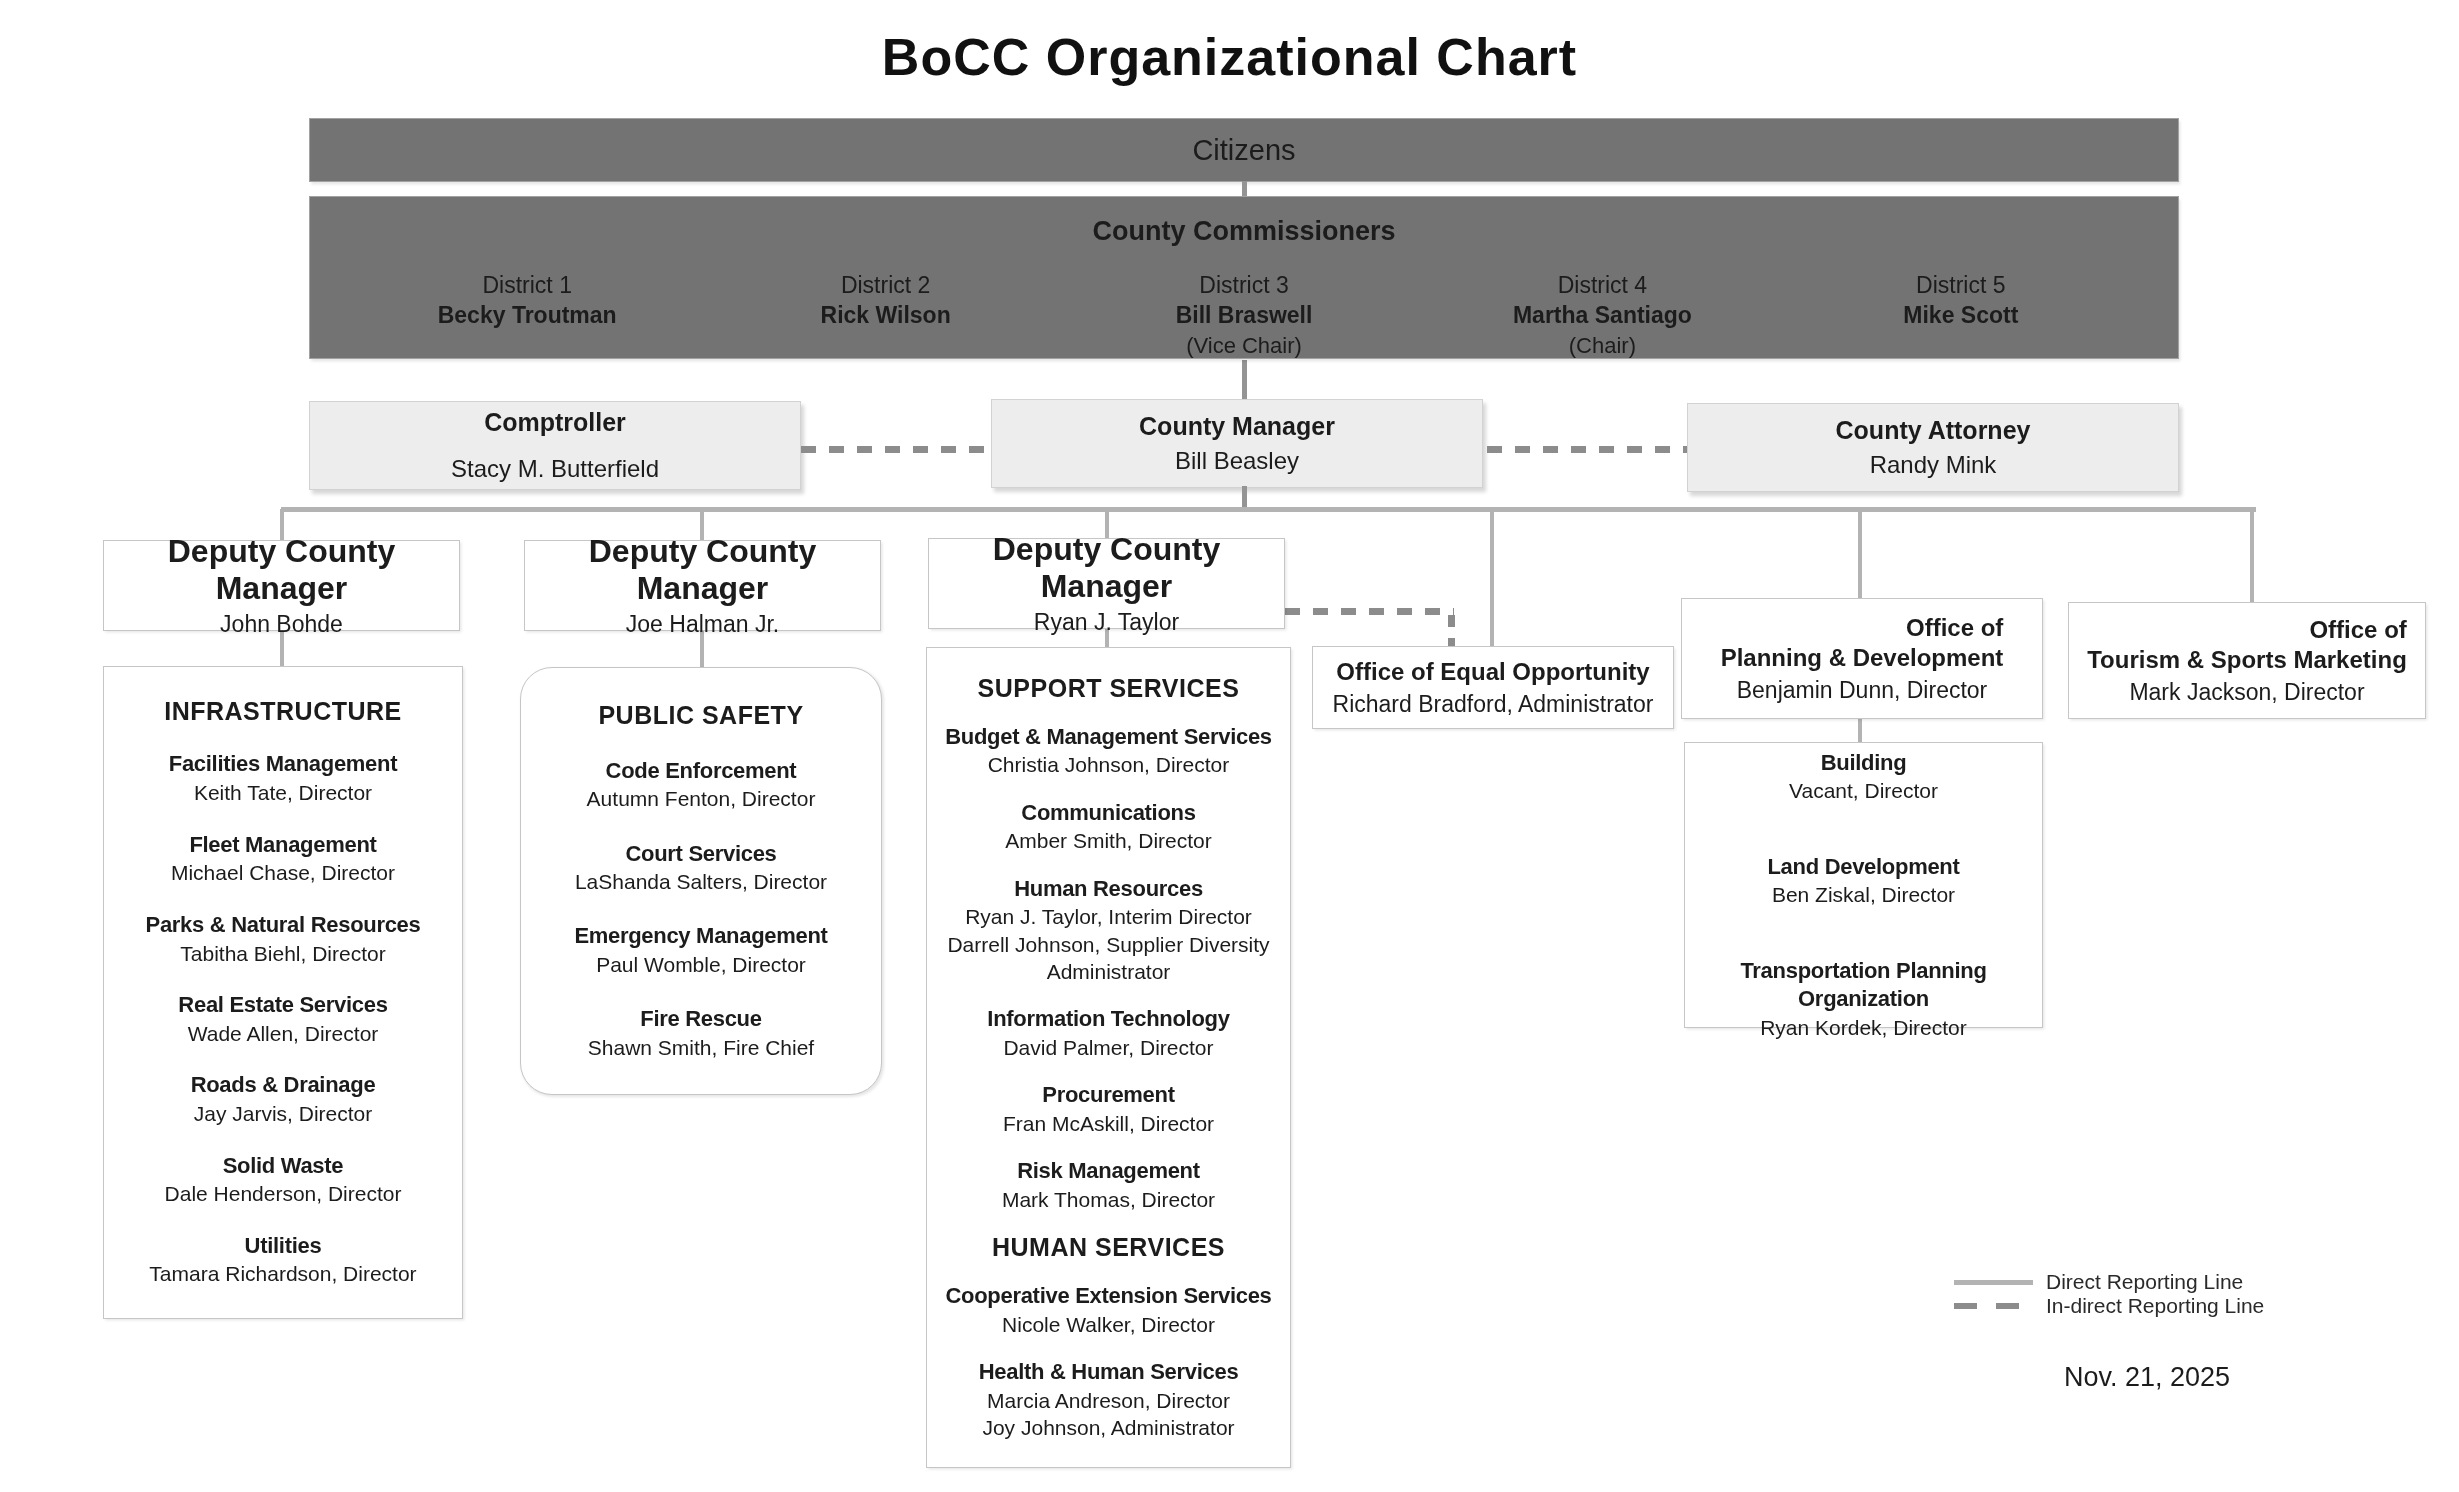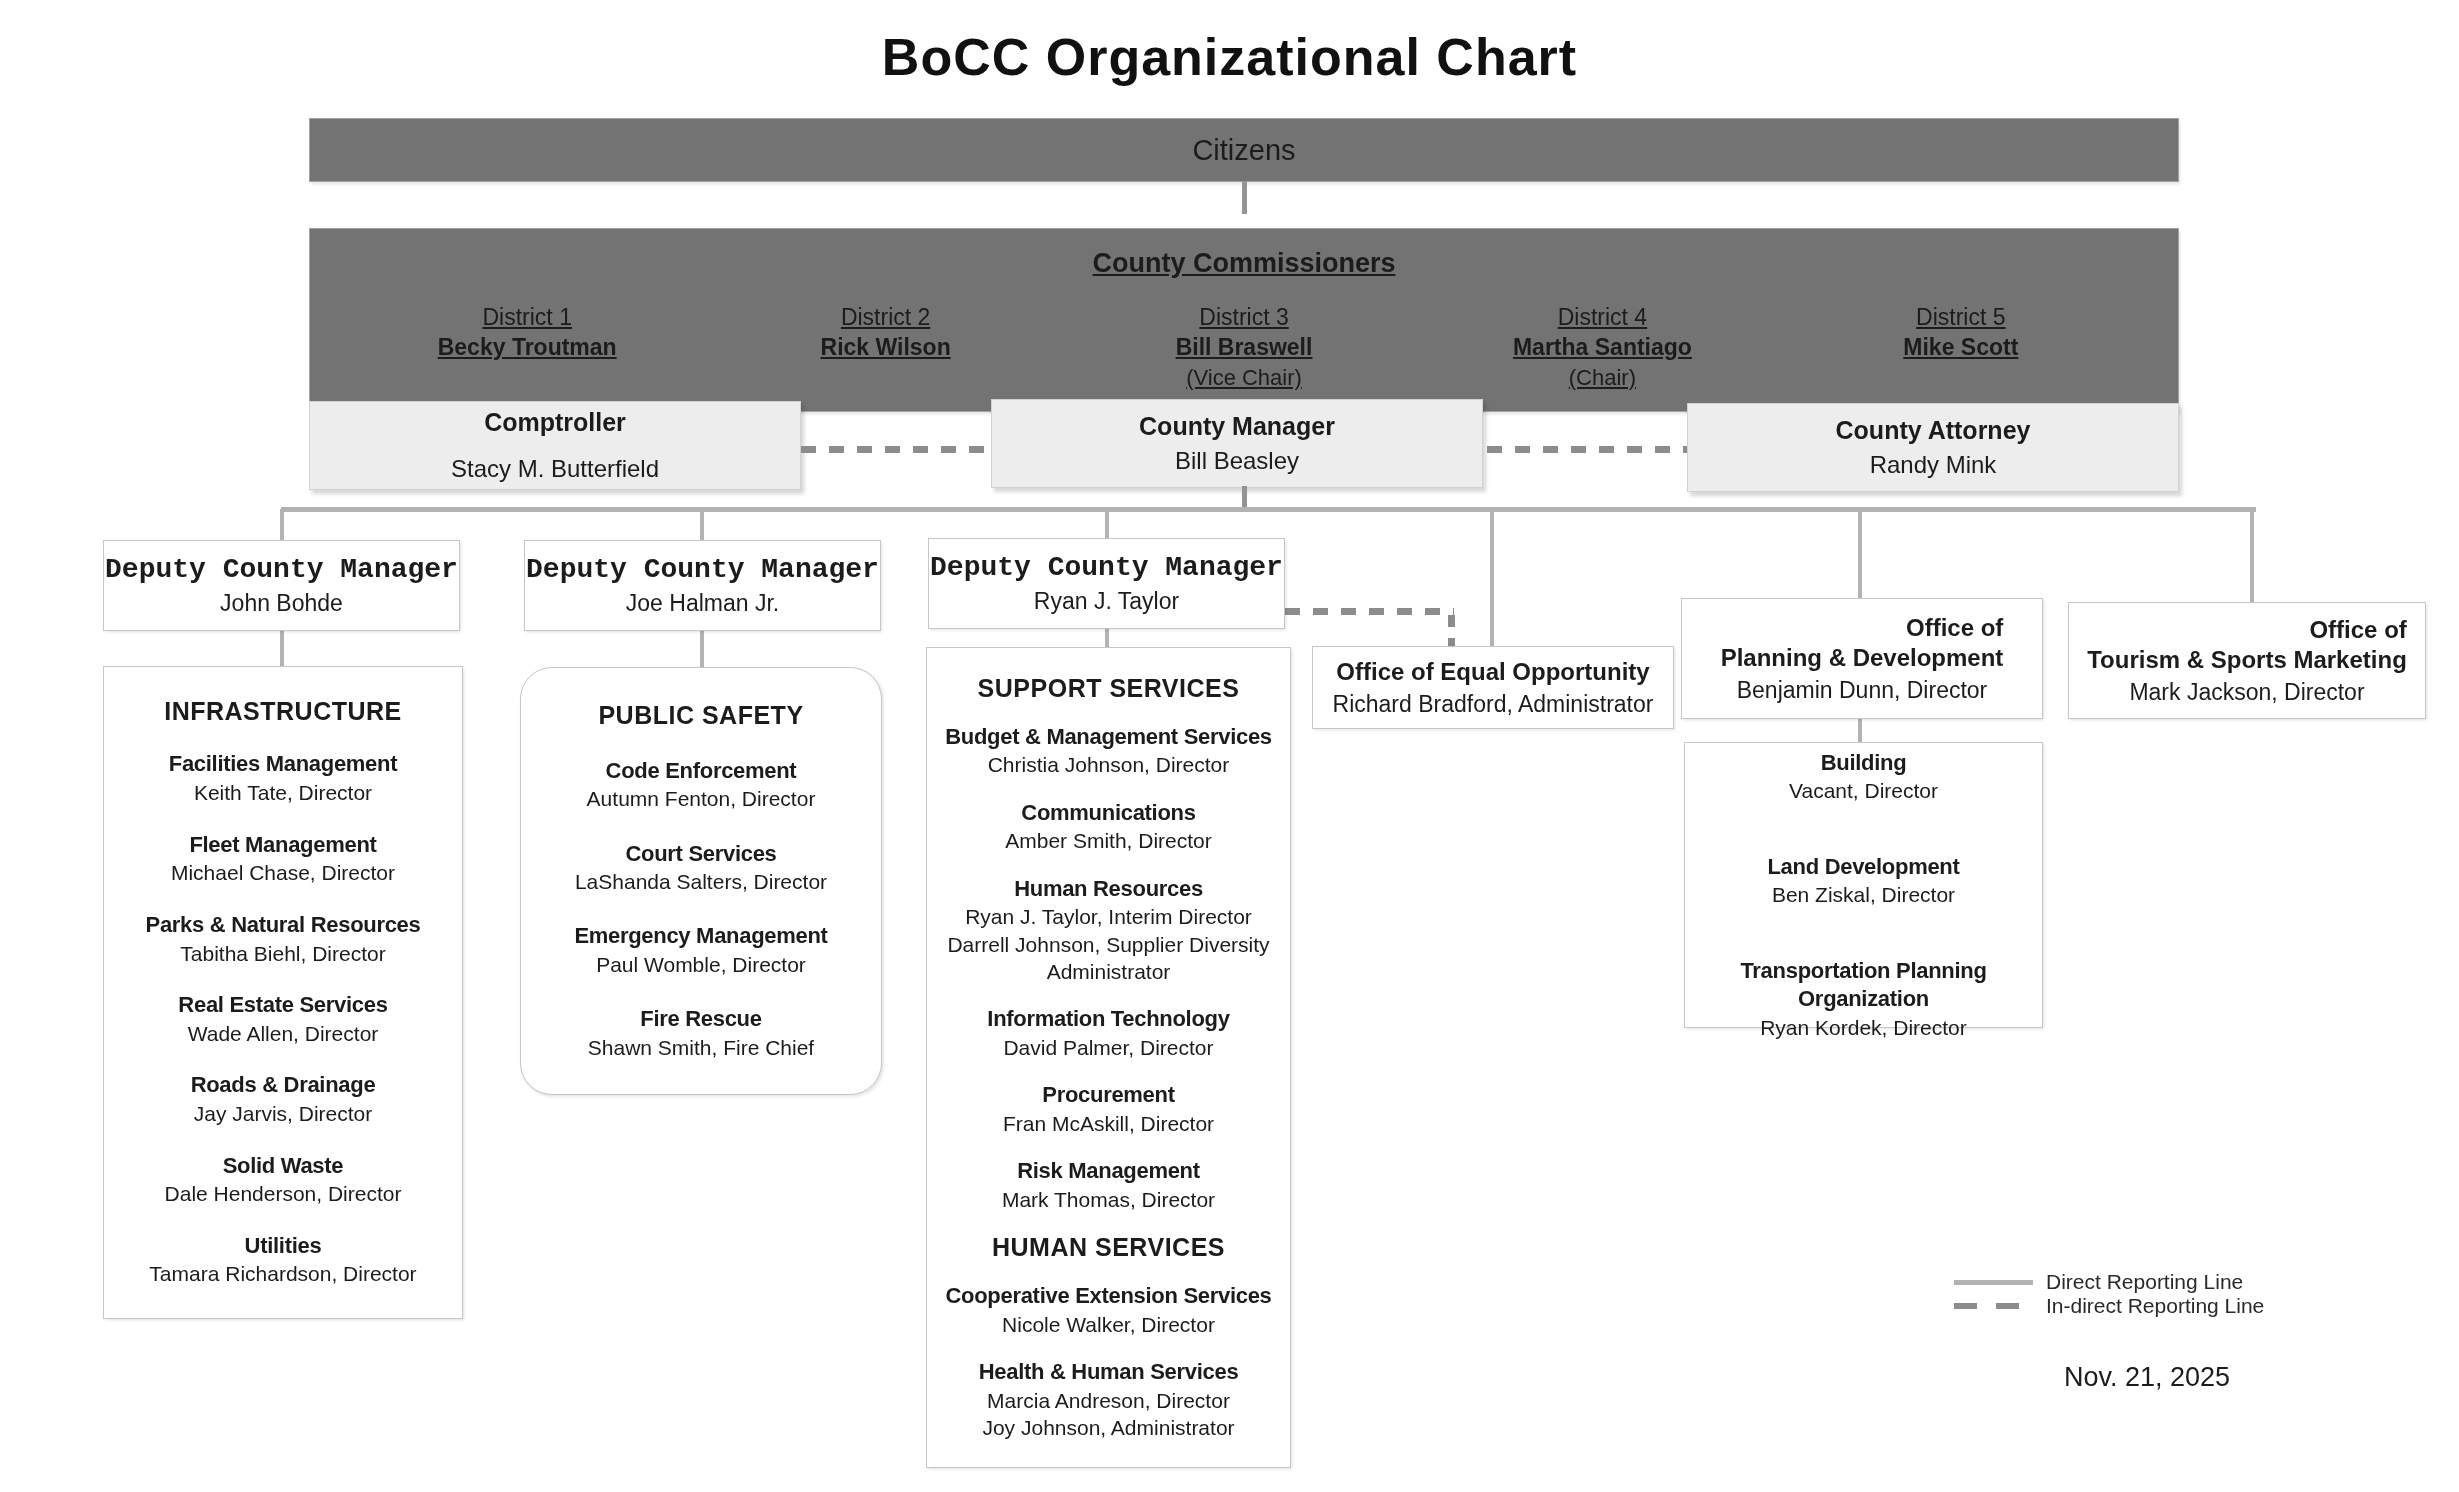--- a/index.html
+++ b/index.html
@@ -8,21 +8,21 @@
 
   
   .page-title{position:absolute;top:27px;left:0;width:100%;text-align:center;
               font-size:52px;font-weight:700;letter-spacing:1px;color:#111;}
 
   
   .bar{position:absolute;left:309px;width:1870px;background:#737373;
        border:1.9px solid #a2a2a2;box-sizing:border-box;box-shadow:1.9px 2.9px 2.9px rgba(0,0,0,0.10);}
   .citizens{top:118px;height:64px;display:flex;align-items:center;justify-content:center;
             font-size:29px;}
-  .commissioners{top:228px;height:184px;text-decoration:underline;}
+  .commissioners{top:196px;height:163px;}
   .comm-title{text-align:center;margin-top:19px;font-size:27px;font-weight:700;}
   .comm-row{display:flex;margin:23px 38px 0;}
   .comm-member{flex:1;text-align:center;font-size:23px;line-height:1.32;}
   .comm-name{font-weight:700;}
   .comm-role{font-size:22px;}
 
   
   .exec-box{position:absolute;width:492px;height:89px;background:#ededed;
             border:1px solid #d2d2d2;box-sizing:border-box;
             box-shadow:2.9px 3.8px 3.8px rgba(0,0,0,0.16);
@@ -31,21 +31,21 @@
   .exec-name{font-size:24px;}
   #exec-comptroller{left:309px;top:401px;gap:18px;}
   #exec-manager{left:991px;top:399px;}
   #exec-attorney{left:1687px;top:403px;}
 
   
   .white-box{position:absolute;background:#ffffff;border:1.9px solid #c6c6c6;
              box-sizing:border-box;box-shadow:1.9px 1.9px 2.9px rgba(0,0,0,0.10);}
   .dcm{width:357px;height:91px;display:flex;flex-direction:column;
        align-items:center;justify-content:center;gap:4.8px;text-align:center;}
-  .dcm-title{font-size:28px;font-weight:700;font-family:Liberation Mono, monospace;}
+  .dcm-title{font-size:32px;font-weight:700;}
   .dcm-name{font-size:23px;}
   #dcm-1{left:103px;top:540px;}
   #dcm-2{left:524px;top:540px;}
   #dcm-3{left:928px;top:538px;}
 
   .office{display:flex;flex-direction:column;align-items:center;justify-content:center;
           gap:3.8px;text-align:right;}
   #office-eo{left:1312px;top:646px;width:362px;height:83px;}
   #office-pd{left:1681px;top:598px;width:362px;height:121px;}
   #office-tsm{left:2068px;top:602px;width:358px;height:117px;}

